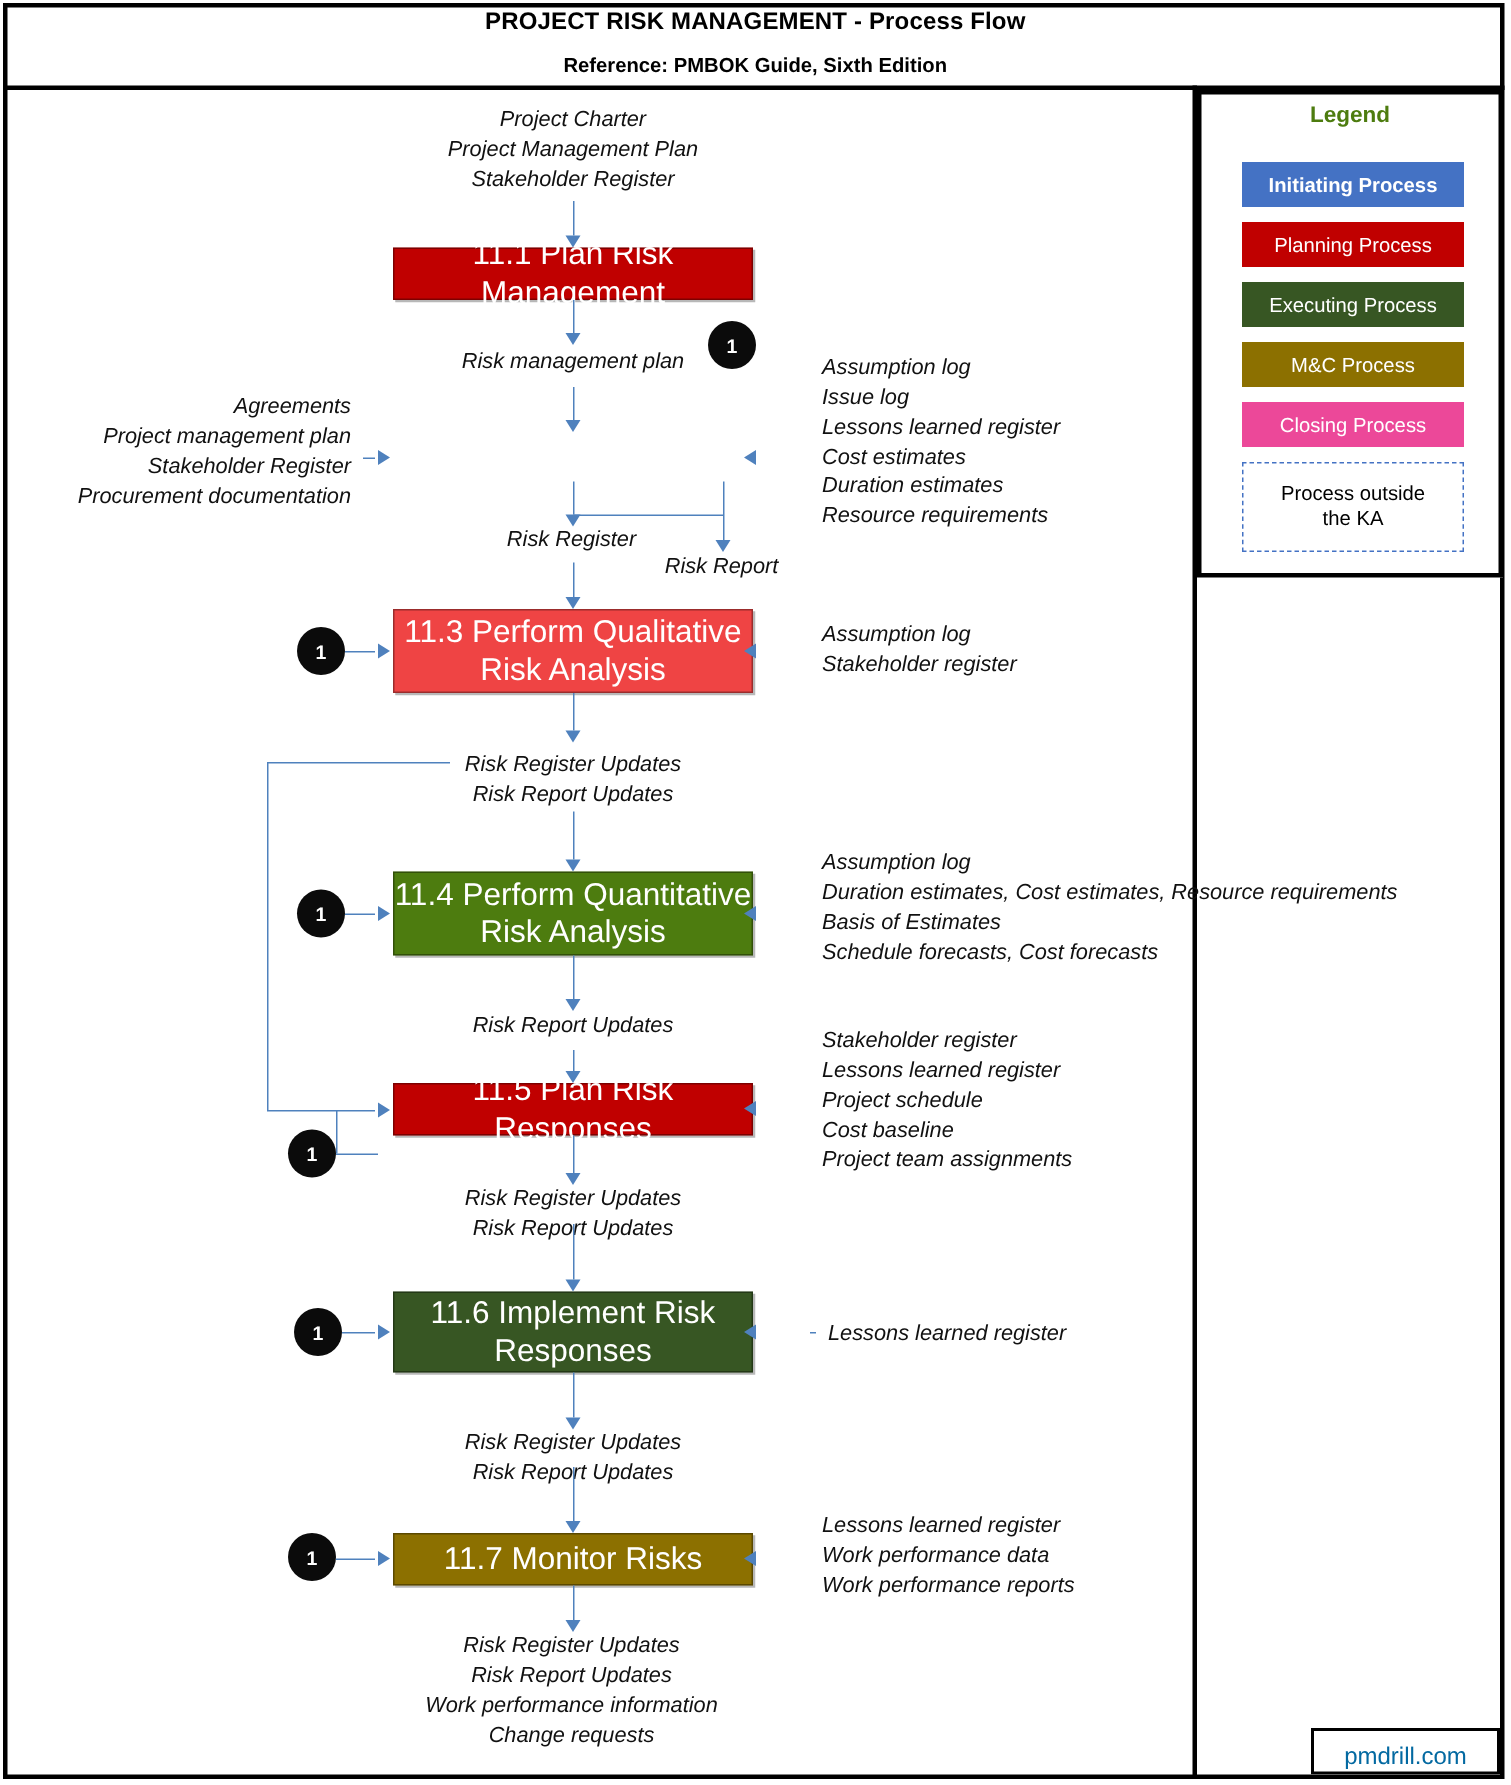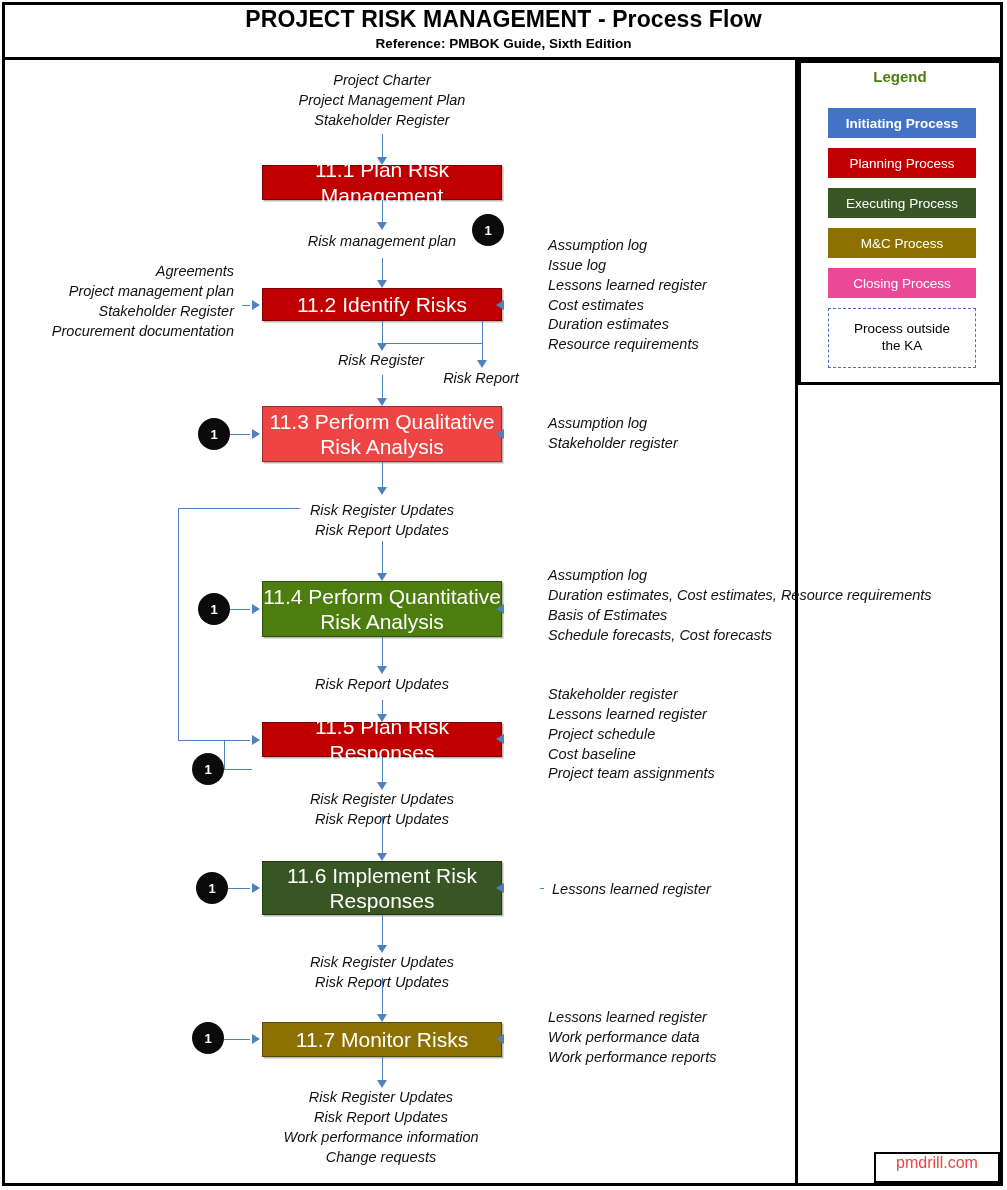--- a/index.html
+++ b/index.html
@@ -6,21 +6,21 @@
   body{font-family:"Liberation Sans", sans-serif;}
   #page{position:relative;width:1007px;height:1190px;background:#fff;overflow:hidden;}
 
   
   .outer-frame{position:absolute;left:2px;top:2px;width:1001px;height:1184px;border:3px solid #000;box-sizing:border-box;}
   .title-rule{position:absolute;left:2px;top:57px;width:1001px;height:0;border-top:3px solid #000;}
   .legend-vrule{position:absolute;left:795px;top:57px;width:0;height:1129px;border-left:3px solid #000;}
 
   
   .doc-title{position:absolute;left:0;top:6px;width:1007px;text-align:center;
-     font-size:23px;font-weight:bold;color:#000;letter-spacing:.1px;}
+     font-size:16px;font-weight:bold;color:#000;letter-spacing:.1px;}
   .doc-sub{position:absolute;left:0;top:36px;width:1007px;text-align:center;
      font-size:13.5px;font-weight:bold;color:#000;}
 
   
   .legend-box{position:absolute;left:798px;top:60px;width:204px;height:325px;
       border:3px solid #000;box-sizing:border-box;background:#fff;}
   .legend-title{position:absolute;left:798px;top:68px;width:204px;text-align:center;
       font-size:15px;font-weight:bold;color:#4d7c0f;}
   .legend-chip{position:absolute;left:828px;width:148px;height:30px;
       display:flex;align-items:center;justify-content:center;
@@ -51,22 +51,22 @@
   .arr-l{border-top:5px solid transparent;border-bottom:5px solid transparent;border-right:8px solid #4F81BD;}
   .arr-r{border-top:5px solid transparent;border-bottom:5px solid transparent;border-left:8px solid #4F81BD;}
 
   
   .badge{position:absolute;width:32px;height:32px;border-radius:50%;background:#0b0b0b;
      color:#fff;font-size:13px;font-weight:bold;display:flex;align-items:center;
      justify-content:center;}
 
   
   .wm{position:absolute;left:874px;top:1152px;width:126px;height:31px;border:2.5px solid #000;
-      background:#fff;display:flex;align-items:flex-start;justify-content:center;
-      font-size:16px;color:#ef4444;box-sizing:border-box;}
+      background:#fff;display:flex;align-items:flex-end;justify-content:center;
+      font-size:16px;color:#0369a1;box-sizing:border-box;}
 </style>
 </head>
 <body>
 
 <div id="page">
 
   <div class="outer-frame"></div>
   <div class="title-rule"></div>
   <div class="legend-vrule"></div>
 
@@ -92,23 +92,20 @@
       <span>Closing Process</span>
     </div>
   <div class="legend-dash" style="top:308px">
       <span>Process outside<br>the KA</span>
     </div>
 
   <div class="pbox" id="p1" style="left: 262px; top: 165px; width: 240px; height: 35px; background: rgb(192, 0, 0);">
     <span>11.1 Plan Risk Management</span>
     </div>
 
-  <div class="pbox" id="p2" style="left: 262px; top: 288px; width: 240px; height: 33px; background: rgb(192, 0, 0);">
-    <span>11.2 Identify Risks</span>
-    </div>
 
   <div class="pbox" id="p3" style="left: 262px; top: 406px; width: 240px; height: 56px; background: #ef4444;">
     <span>11.3 Perform Qualitative<br>Risk Analysis</span>
     </div>
 
   <div class="pbox" id="p4" style="left: 262px; top: 581px; width: 240px; height: 56px; background: #4d7c0f;">
     <span>11.4 Perform Quantitative<br>Risk Analysis</span>
     </div>
 
   <div class="pbox" id="p5" style="left: 262px; top: 722px; width: 240px; height: 35px; background: rgb(192, 0, 0);">

